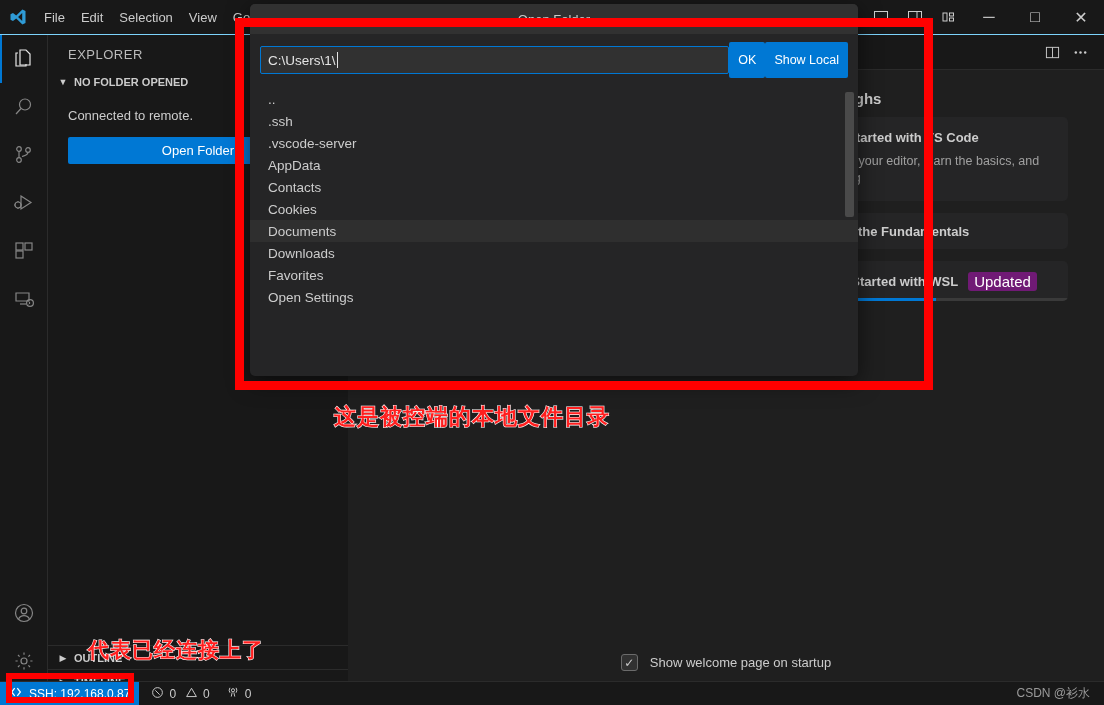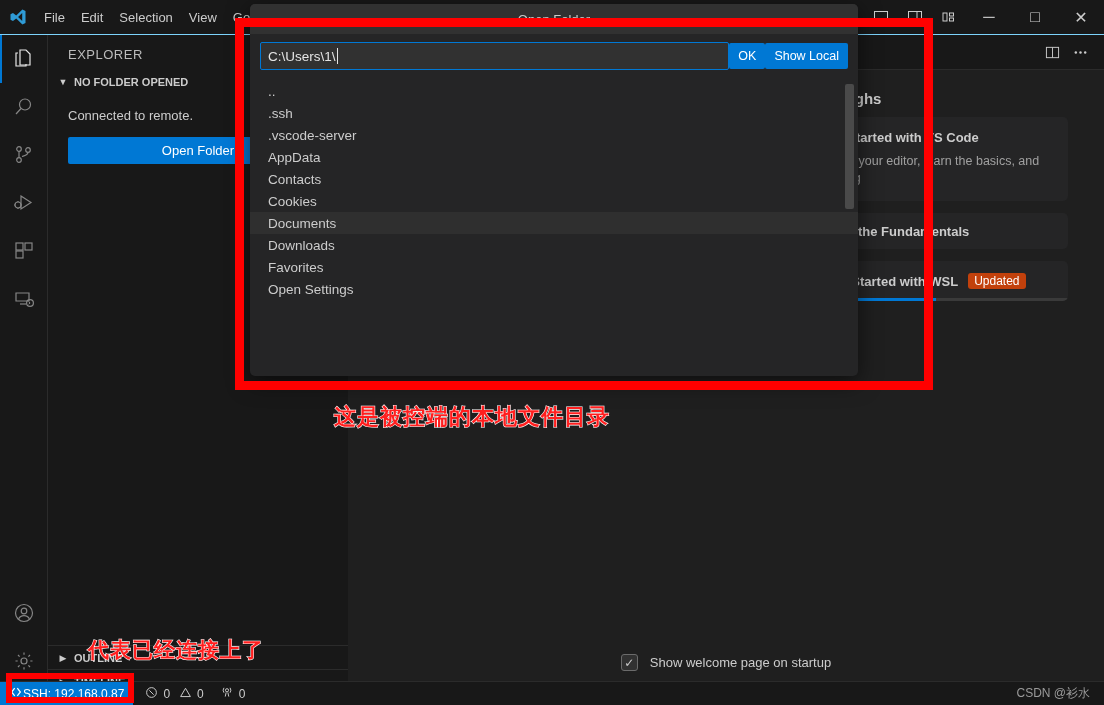--- a/index.html
+++ b/index.html
@@ -85,59 +85,59 @@
   .recent-row { font-size: 13px; margin-bottom: 13px; display: flex; align-items: baseline; gap: 10px; }
   .recent-name { color: #4daafc; }
   .recent-path { color: #cccccc; opacity: .85; font-size: 12.5px; }
   .card {
     background: #252526; border-radius: 5px; padding: 10px 14px; margin-bottom: 12px; position: relative; overflow: hidden;
   }
   .card-title { color: #cccccc; font-size: 13px; font-weight: bold; margin-bottom: 4px; }
   .card-desc { color: #a0a0a0; font-size: 12.5px; line-height: 17px; }
   .card-row { display: flex; align-items: center; gap: 10px; }
   .dot-blue { width: 13px; height: 13px; border-radius: 50%; background: #2a7fd4; flex: none;}
-  .badge { background: #c2410c; color:#fff; font-size: 12px; border-radius: 3px; padding: 1px 6px; }
+  .badge { background: #701a75; color:#fff; font-size: 15px; border-radius: 3px; padding: 1px 6px; }
   .progress { position: absolute; left: 0; bottom: 0; height: 3px; width: 100%; background: #3a3a3a;}
   .progress > i { display: block; height: 3px; width: 54%; background: #0078d4; }
   .startup-row {
     position: absolute; bottom: 22px; left: 0; width: 756px;
     display: flex; align-items: center; justify-content: center; gap: 12px;
     font-size: 13px; color: #cccccc;
   }
   .chk { width: 17px; height: 17px; border: 1px solid #6b6b6b; background: #313131; border-radius: 3px;
          display: flex; align-items: center; justify-content: center; color: #cccccc; font-size: 12px; }
 
   
   .statusbar {
     position: absolute; bottom: 0; left: 0; width: 1104px; height: 24px;
     background: #181818; display: flex; align-items: center; font-size: 12px; color: #cccccc;
     border-top: 1px solid #2b2b2b;
   }
   .remote-ind {
     background: #0078d4; color: #ffffff; height: 24px; display: flex; align-items: center;
-    gap: 0; padding: 0 9px; font-size: 12px;
+    gap: 6px; padding: 0 9px; font-size: 12px;
   }
   .st-item { display: flex; align-items: center; gap: 5px; padding: 0 8px; height: 24px; }
   .st-right { margin-left: auto; padding-right: 14px; color: #9a9a9a; font-size: 12px; }
 
   
   .dialog {
     position: absolute; top: 4px; left: 250px; width: 608px; height: 372px;
     background: #252526; border-radius: 5px; box-shadow: 0 6px 22px rgba(0,0,0,.55);
     overflow: hidden; z-index: 20;
   }
   .dlg-title { height: 30px; display: flex; align-items: center; justify-content: center;
     font-size: 13px; color: #cccccc; background: #313131; }
   .dlg-input-row { display: flex; align-items: center; padding: 8px 10px 6px 10px; }
   .dlg-input {
     flex: 1; height: 28px; background: #313131; border: 1px solid #0078d4; color: #e4e4e4;
     font-size: 13.5px; padding: 0 7px; display: flex; align-items: center; border-radius: 2px;
   }
   .caret { display:inline-block; width:1px; height:16px; background:#e4e4e4; margin-left:1px; }
-  .dlg-btn { background: #0078d4; color: #ffffff; font-size: 12.5px; height: 26px;
+  .dlg-btn { background: #0078d4; color: #ffffff; font-size: 12.5px; height: 36px;
              display: flex; align-items: center; padding: 0 9px; border-radius: 2px; white-space: nowrap;}
   .dlg-list { position: relative; height: 300px; overflow: hidden; padding-top: 4px; }
   .dlg-item { height: 22px; display: flex; align-items: center; padding-left: 18px;
               font-size: 13.5px; color: #cccccc; }
   .dlg-item.selected { background: #2f2f2f; }
   .dlg-scroll { position: absolute; right: 4px; top: 8px; width: 9px; height: 125px; background: #4a4a4a; border-radius: 2px;}
 
   
   .redbox {
     position: absolute; left: 235px; top: 18px; width: 698px; height: 372px;

